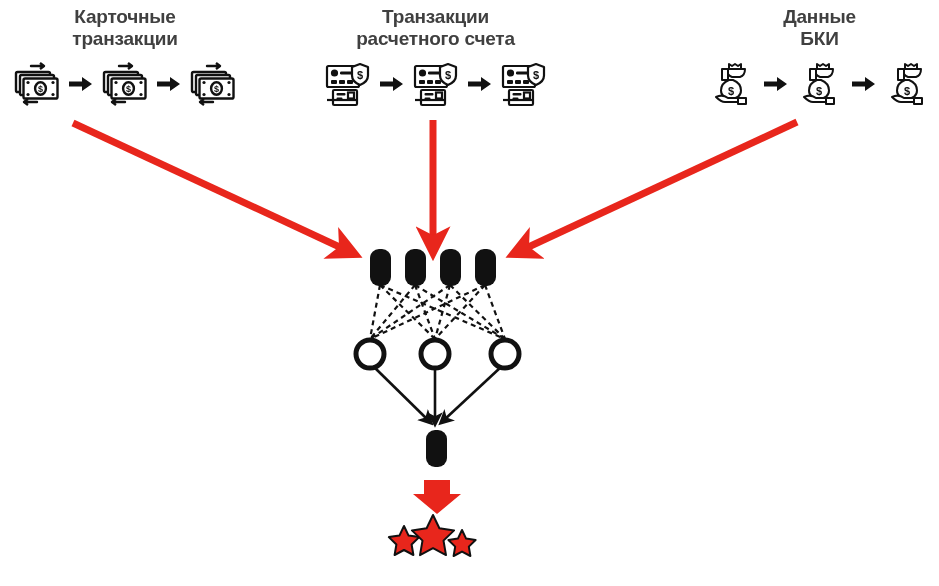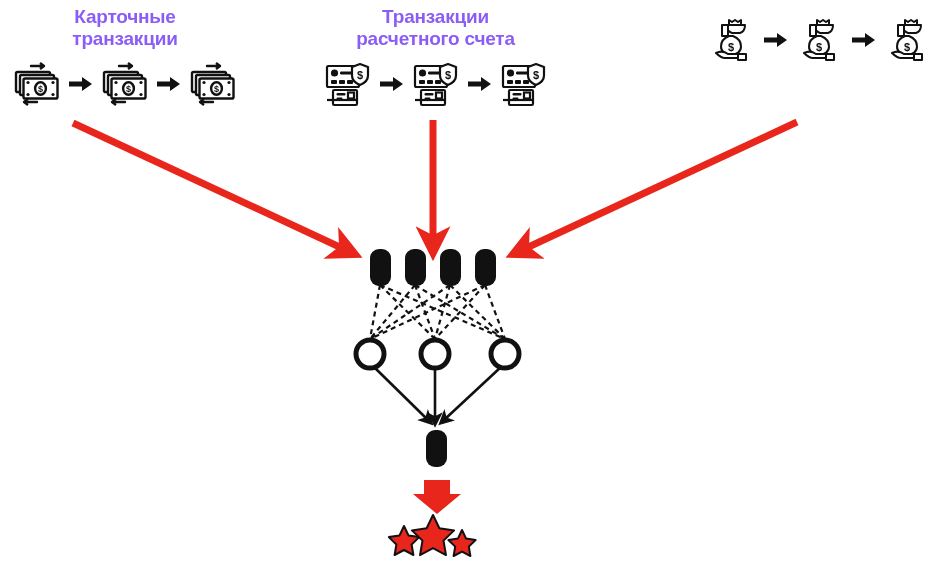--- a/index.html
+++ b/index.html
@@ -15,21 +15,21 @@
     width: 939px;
     height: 586px;
     background: #ffffff;
     overflow: hidden;
   }
   .src-group {
     position: absolute;
     text-align: center;
   }
   .src-title {
-    color: #8b5cf6;
+    color: #404040;
     font-weight: bold;
     font-size: 19px;
     line-height: 22px;
     letter-spacing: -0.2px;
     white-space: pre-line;
     font-family: "Liberation Sans", sans-serif;
   }
   .icon-row {
     display: flex;
     align-items: center;
@@ -237,20 +237,22 @@
           </g>
           <path d="M36 4 l8 3 v8.5 c0 5 -4.2 8 -8 9.5 -3.8 -1.5 -8 -4.5 -8 -9.5 V7 z" fill="#ffffff" stroke="#111111" stroke-width="2.2" stroke-linejoin="round"></path>
           <text x="36" y="19" font-size="11" font-family="'Liberation Sans',sans-serif" font-weight="bold" fill="#111111" text-anchor="middle">$</text>
         </svg>
       </div>
 
     </div>
   </div>
 
   <div class="src-group" style="left:700px; top:6px; width:239px;">
+    <div class="src-title">Данные
+БКИ</div>
     <div class="icon-row">
 
       <div class="icon-cell">
         <svg width="48" height="48" viewBox="0 0 48 48">
           <g fill="#ffffff" stroke="#111111" stroke-width="2" stroke-linejoin="round">
             <path d="M21 4 l3 2 3 -2 3 2 3 -2 v5 h-12 z"></path>
             <path d="M19 9 c0 5 2 7 5 8 l8 0 c3 -1 5 -3 5 -8 z"></path>
             <path d="M14 9 h6 v11 h-6 z"></path>
             <path d="M21 20 c-5 2 -8 6 -8 10.5 0 5 4.2 8.5 10 8.5 5.8 0 10 -3.5 10 -8.5
                      0 -4.5 -3 -8.5 -8 -10.5 z"></path>

